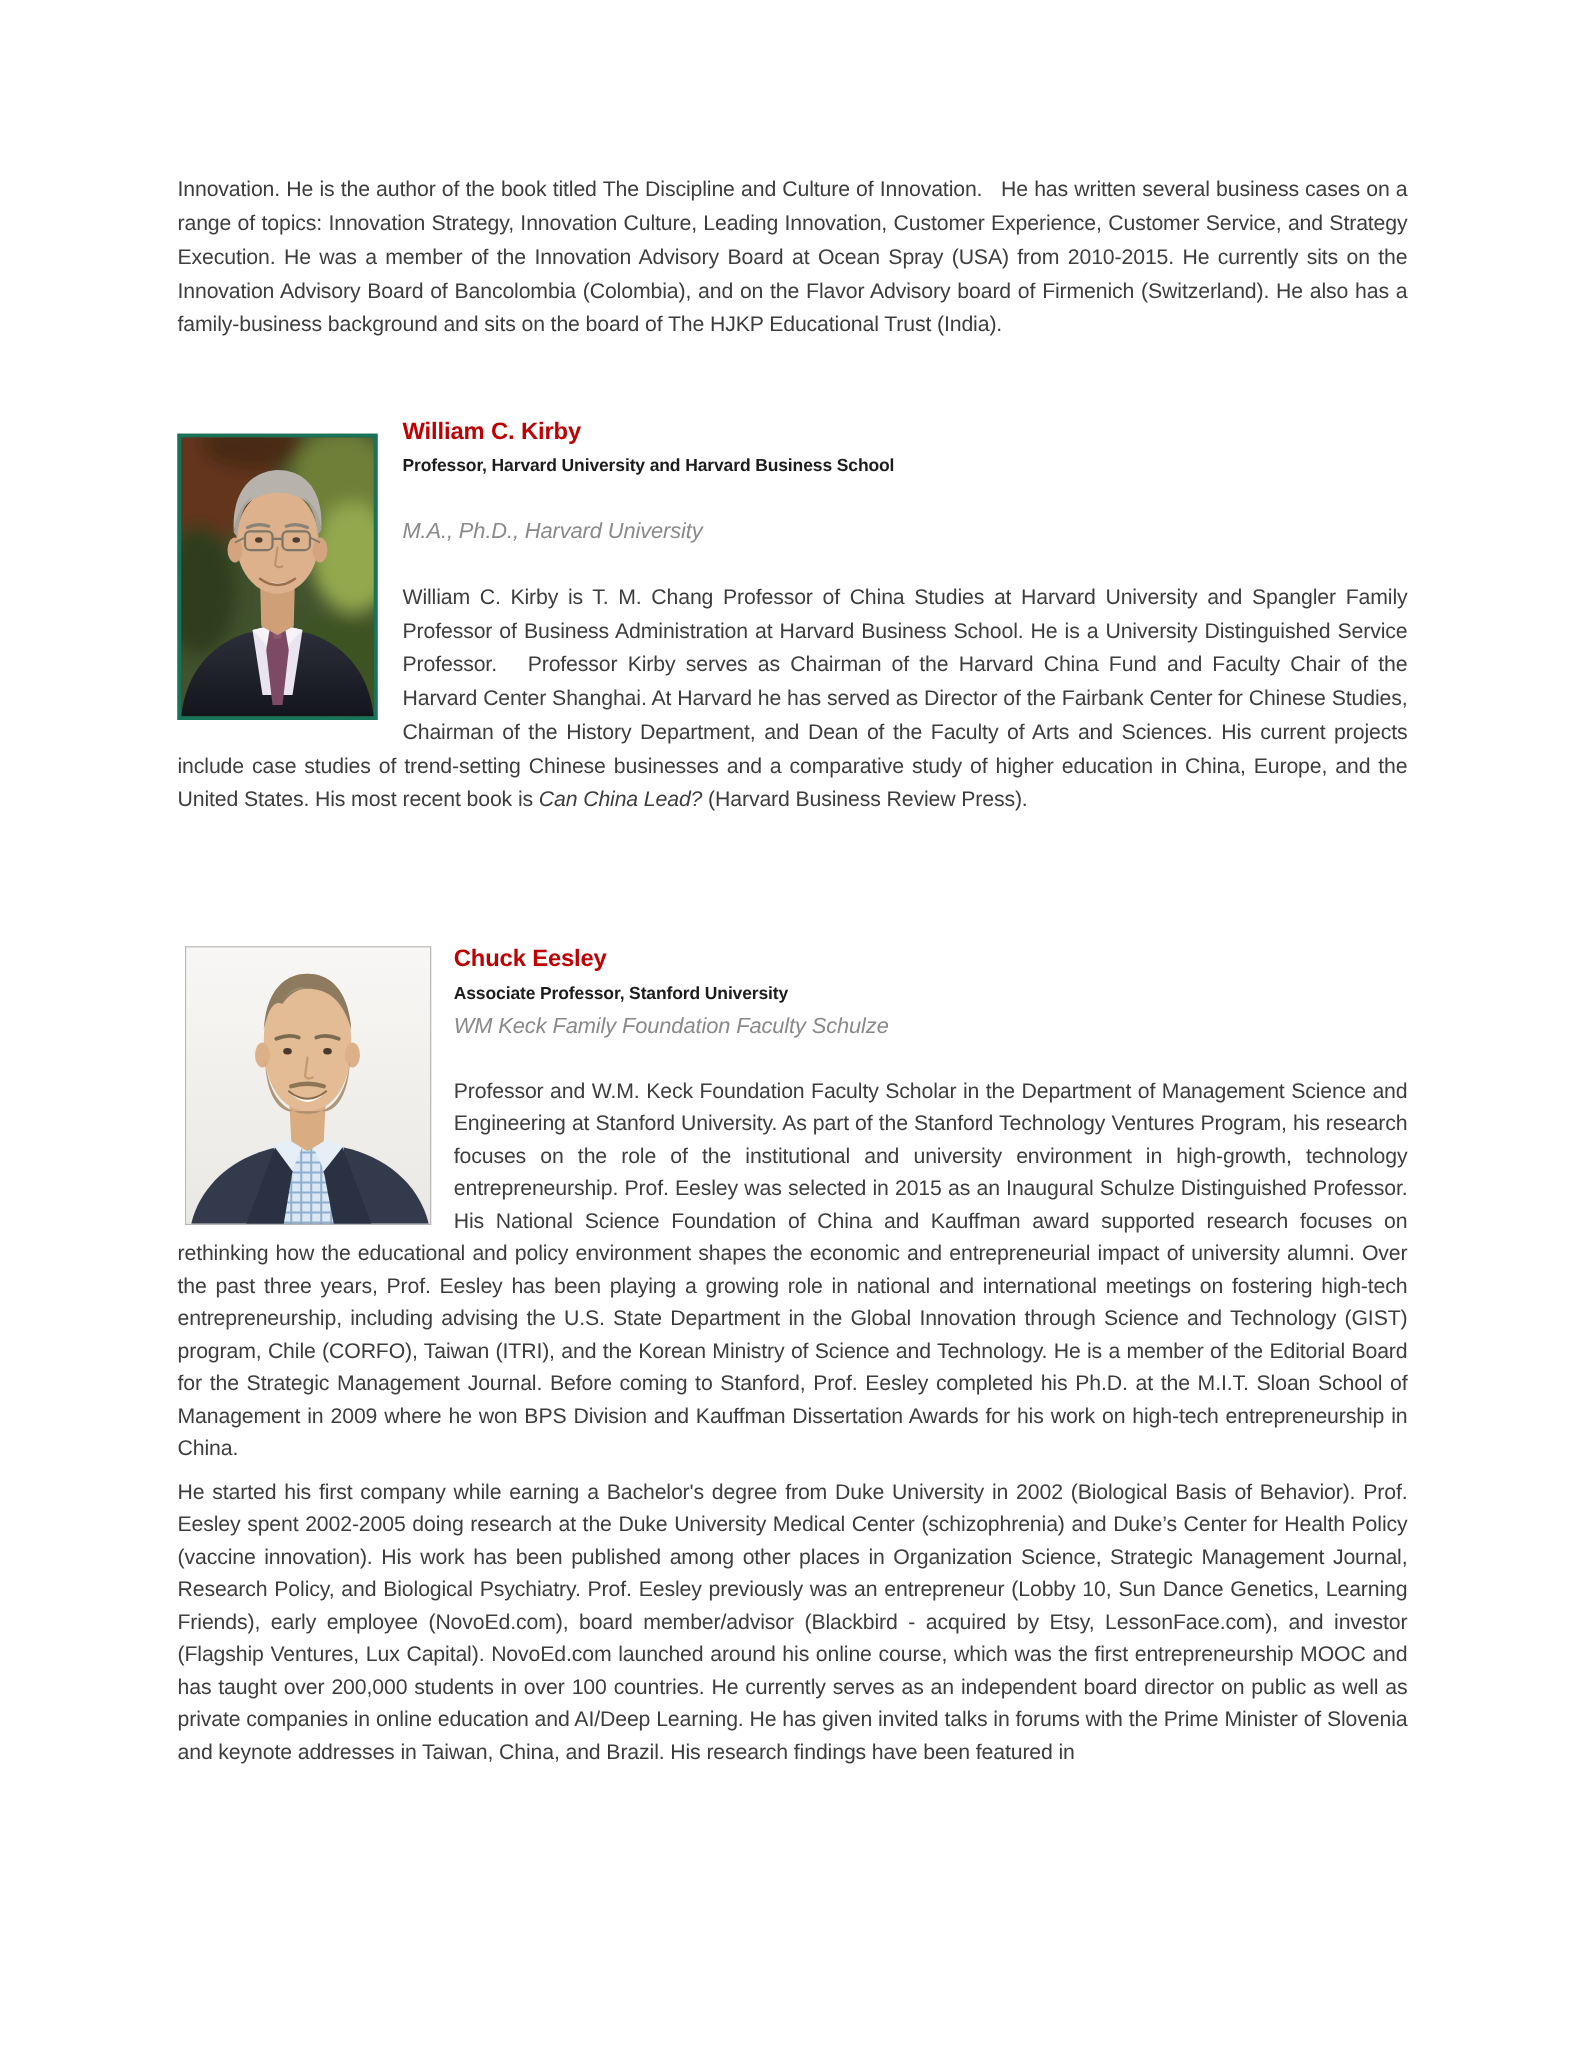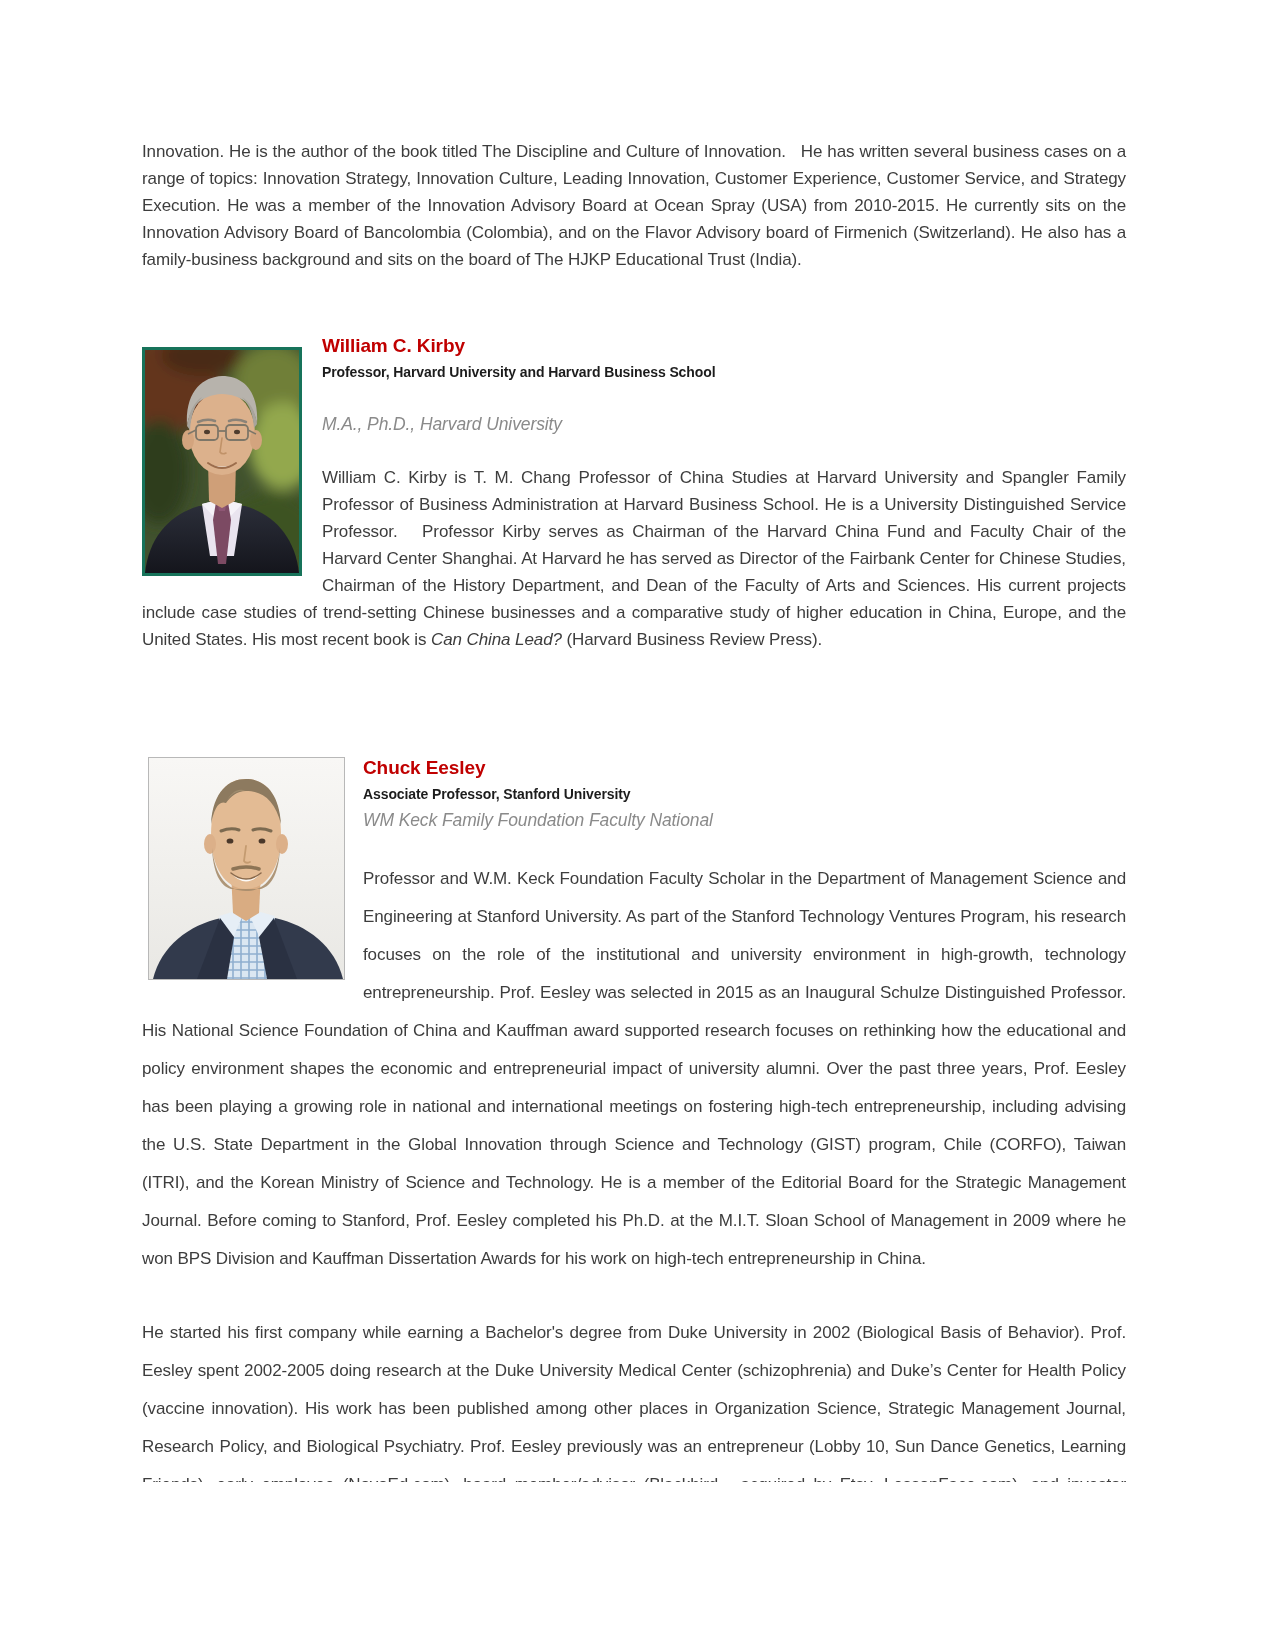--- a/index.html
+++ b/index.html
@@ -50,22 +50,22 @@
     font-size:14px;line-height:26px;font-weight:700;
     color:var(--title-black);letter-spacing:-0.1px;
   }
   .credential{
     font-size:17.5px;line-height:27px;
     font-style:italic;color:var(--muted-gray);
     letter-spacing:-0.1px;
   }
   .spacer{height:26px;}
   .bio em{font-style:italic;}
-  .bio-second{margin-top:36px;}
-  .profile-eesley .para{line-height:38px;}
+  .bio-second{margin-top:9px;}
+  .profile-eesley .para{line-height:26px;}
 </style>
 </head>
 <body>
 
 <div class="page">
 
   <p class="para intro">Innovation. He is the author of the book titled The Discipline and Culture of Innovation.&nbsp;&nbsp; He has written several business cases on a range of topics: Innovation Strategy, Innovation Culture, Leading Innovation, Customer Experience, Customer Service, and Strategy Execution. He was a member of the Innovation Advisory Board at Ocean Spray (USA) from 2010-2015. He currently sits on the Innovation Advisory Board of Bancolombia (Colombia), and on the Flavor Advisory board of Firmenich (Switzerland). He also has a family-business background and sits on the board of The HJKP Educational Trust (India).</p>
 
   <section class="profile profile-kirby">
     <figure class="photo kirby-photo">
@@ -156,19 +156,19 @@
         <ellipse cx="113" cy="83" rx="3.4" ry="2.6" fill="#4a382a"></ellipse>
         <path d="M97,88 L95,103 Q97,106 101,104" stroke="#c49b70" stroke-width="1.8" fill="none" stroke-linecap="round"></path>
         <path d="M84,111 Q97,107 110,111" stroke="#8d7455" stroke-width="3.5" fill="none" stroke-linecap="round"></path>
         <path d="M82,115 Q97,127 112,115 Q97,132 82,115 Z" fill="#fdfbf8"></path>
         <path d="M82,115 Q97,127 112,115" stroke="#8a6a4c" stroke-width="1.5" fill="none" stroke-linecap="round"></path>
       </svg>
     </figure>
 
     <h2 class="profile-name">Chuck Eesley</h2>
     <div class="profile-title">Associate Professor, Stanford University</div>
-    <div class="credential">WM Keck Family Foundation Faculty National</div>
+    <div class="credential">WM Keck Family Foundation Faculty Schulze</div>
     <div class="spacer"></div>
     <p class="para bio">Professor and W.M. Keck Foundation Faculty Scholar in the Department of Management Science and Engineering at Stanford University. As part of the Stanford Technology Ventures Program, his research focuses on the role of the institutional and university environment in high-growth, technology entrepreneurship. Prof. Eesley was selected in 2015 as an Inaugural Schulze Distinguished Professor. His National Science Foundation of China and Kauffman award supported research focuses on rethinking how the educational and policy environment shapes the economic and entrepreneurial impact of university alumni. Over the past three years, Prof. Eesley has been playing a growing role in national and international meetings on fostering high-tech entrepreneurship, including advising the U.S. State Department in the Global Innovation through Science and Technology (GIST) program, Chile (CORFO), Taiwan (ITRI), and the Korean Ministry of Science and Technology. He is a member of the Editorial Board for the Strategic Management Journal. Before coming to Stanford, Prof. Eesley completed his Ph.D. at the M.I.T. Sloan School of Management in 2009 where he won BPS Division and Kauffman Dissertation Awards for his work on high-tech entrepreneurship in China.</p>
     <p class="para bio bio-second">He started his first company while earning a Bachelor's degree from Duke University in 2002 (Biological Basis of Behavior). Prof. Eesley spent 2002-2005 doing research at the Duke University Medical Center (schizophrenia) and Duke’s Center for Health Policy (vaccine innovation). His work has been published among other places in Organization Science, Strategic Management Journal, Research Policy, and Biological Psychiatry. Prof. Eesley previously was an entrepreneur (Lobby 10, Sun Dance Genetics, Learning Friends), early employee (NovoEd.com), board member/advisor (Blackbird - acquired by Etsy, LessonFace.com), and investor (Flagship Ventures, Lux Capital). NovoEd.com launched around his online course, which was the first entrepreneurship MOOC and has taught over 200,000 students in over 100 countries. He currently serves as an independent board director on public as well as private companies in online education and AI/Deep Learning. He has given invited talks in forums with the Prime Minister of Slovenia and keynote addresses in Taiwan, China, and Brazil. His research findings have been featured in</p>
   </section>
 
 </div>
 
 </body></html>

